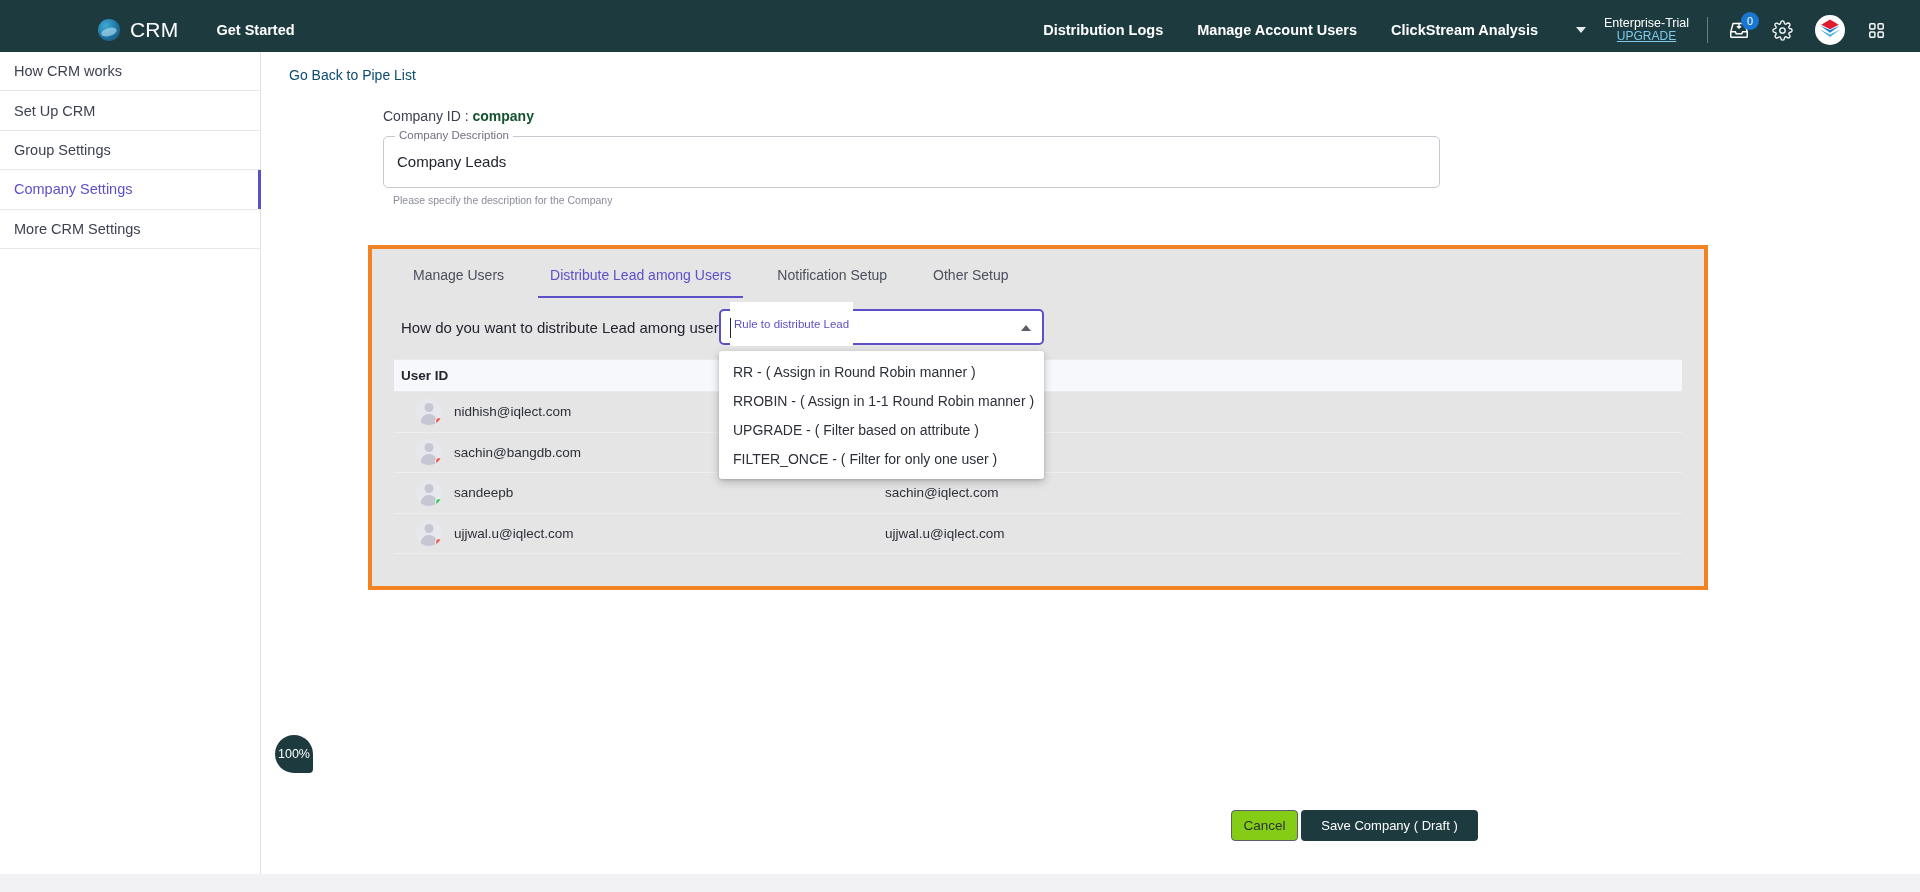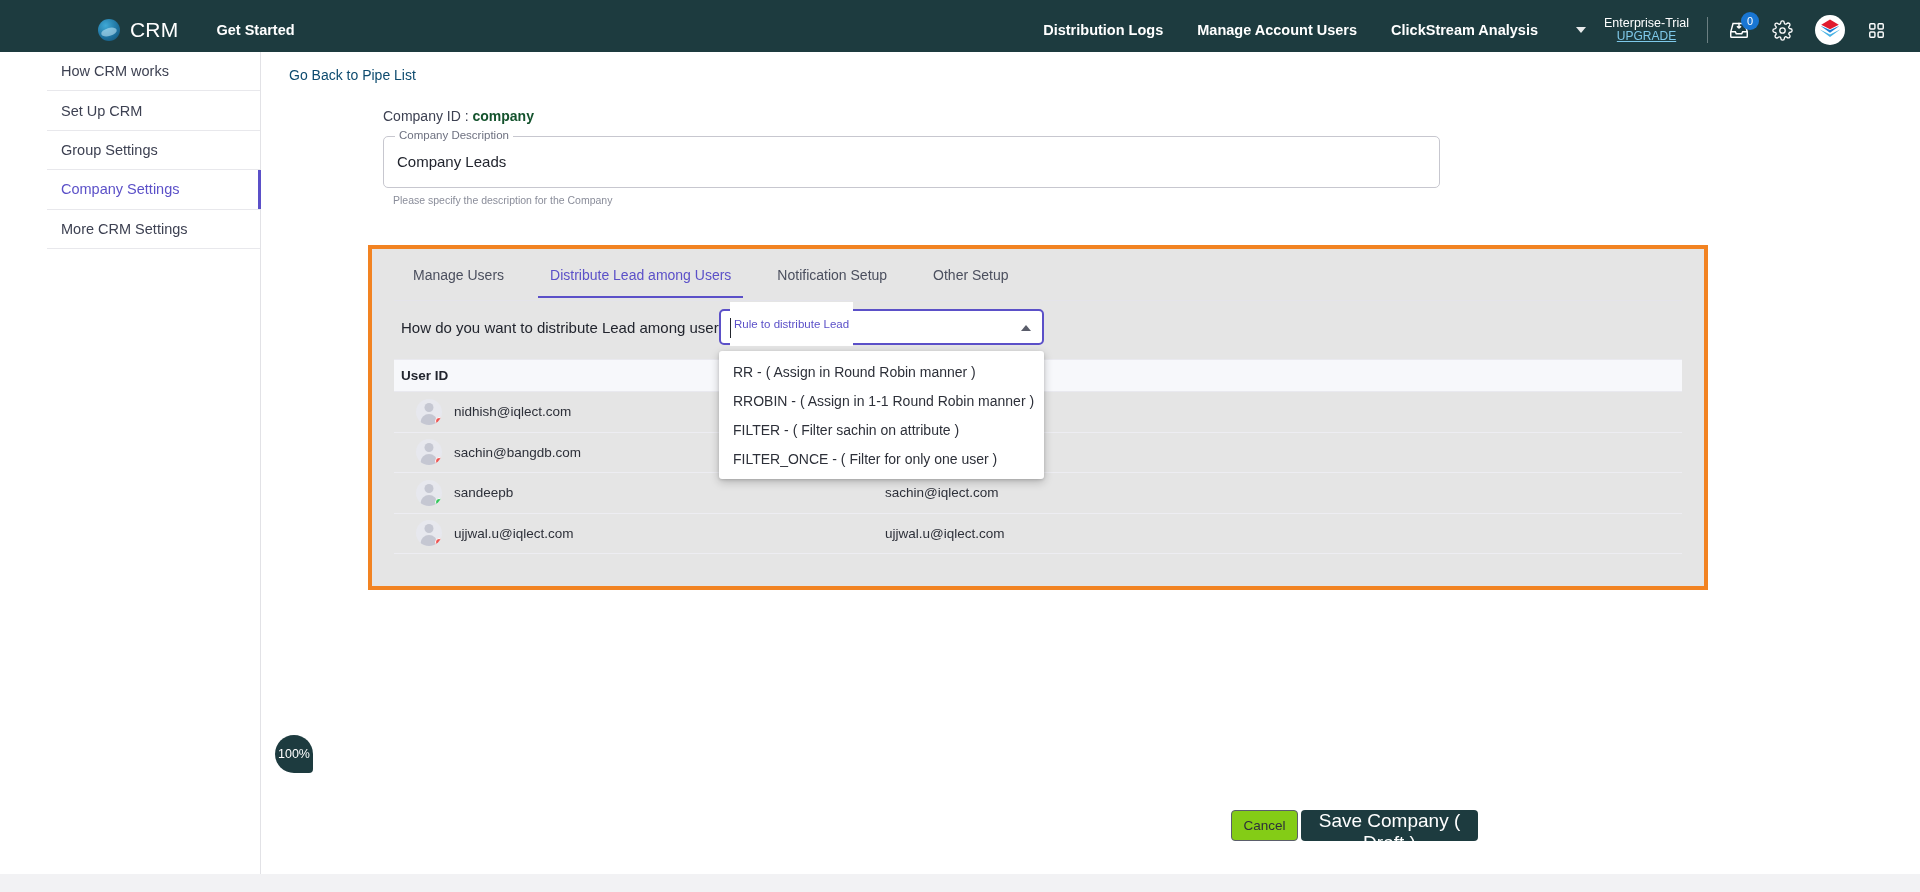--- a/index.html
+++ b/index.html
@@ -61,21 +61,21 @@
   }
   .prod-logo {
     width: 30px; height: 30px; border-radius: 50%; background: #fff;
     display: flex; align-items: center; justify-content: center;
     margin-right: 22px; cursor: pointer; overflow: hidden; flex: none;
   }
 
   
   .sidebar {
     position: absolute; top: 52px; left: 0; width: 261px; height: 840px;
-    background: #ffffff; border-right: 1px solid #e2e2e6; padding-left: 47px;
+    background: #ffffff; border-right: 1px solid #e2e2e6;
   }
   .side-item {
     height: 39.4px; display: flex; align-items: center;
     padding-left: 14px; font-size: 14.5px; color: #3d4152;
     border-bottom: 1px solid #e8e8ec; cursor: pointer; position: relative;
   }
   .side-item.active { color: #5b50c8; }
   .side-item.active::after {
     content: ""; position: absolute; right: -1px; top: 0;
     width: 3px; height: 100%; background: #5b50c8;
@@ -189,21 +189,21 @@
   
   .btn-cancel {
     position: absolute; left: 970px; top: 758px; width: 67px; height: 31px;
     border: 1px solid #5b5e6b; border-radius: 4px; background: #84cc16;
     font-size: 13.5px; color: #2d3039; cursor: pointer;
     font-family: "Liberation Sans", sans-serif;
   }
   .btn-save {
     position: absolute; left: 1040px; top: 758px; width: 177px; height: 31px;
     border: none; border-radius: 4px; background: #1d3b3f;
-    font-size: 19px; color: #ffffff; cursor: pointer;
+    font-size: 13px; color: #ffffff; cursor: pointer;
     font-family: "Liberation Sans", sans-serif;
   }
 
   
   .zoom-badge {
     position: absolute; left: 14px; top: 683px; width: 38px; height: 38px;
     background: #1d3b3f; color: #fff; font-size: 12.5px;
     border-radius: 50% 50% 4px 50%;
     display: flex; align-items: center; justify-content: center;
   }
@@ -326,21 +326,21 @@
     <div class="select-wrap">
       <div class="select-box">
         <span class="select-legend">Rule to distribute Lead</span>
         <span class="caret-cursor"></span>
         <span class="select-arrow"></span>
       </div>
 
       <div class="dropdown">
         <div class="dd-option">RR - ( Assign in Round Robin manner )</div>
         <div class="dd-option">RROBIN - ( Assign in 1-1 Round Robin manner )</div>
-        <div class="dd-option">FILTER - ( Filter sachin on attribute )</div>
+        <div class="dd-option">UPGRADE - ( Filter based on attribute )</div>
         <div class="dd-option">FILTER_ONCE - ( Filter for only one user )</div>
       </div>
     </div>
 
     <div class="tbl">
       <div class="tbl-head">
         <div class="th c1">User ID</div>
         <div class="th c2"></div>
       </div>
 

